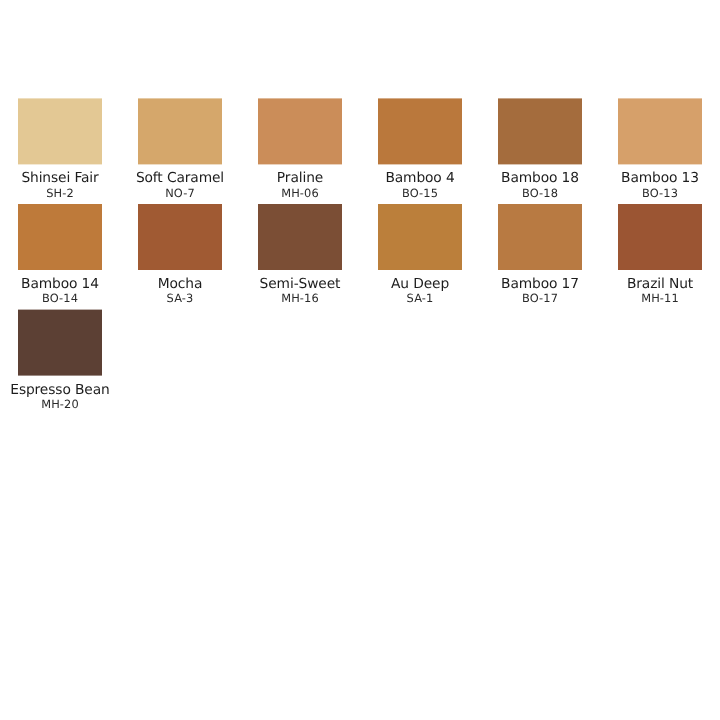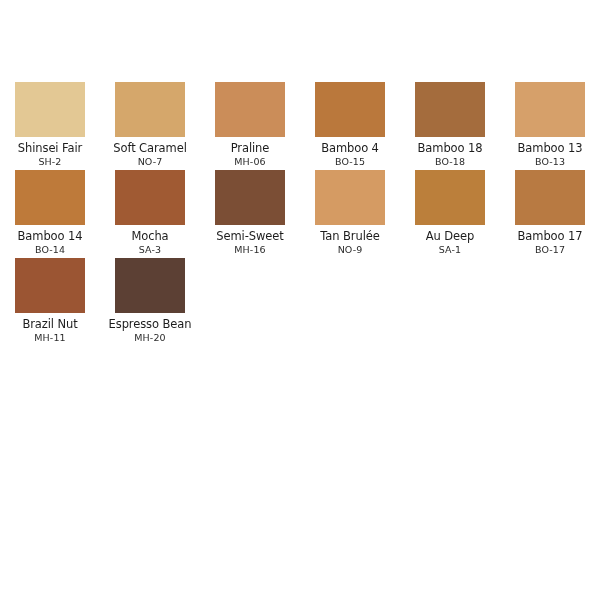--- a/index.html
+++ b/index.html
@@ -108,25 +108,20 @@
         <div class="swatch-chip" style="background-color: rgb(160, 90, 51);"></div>
         <div class="swatch-name">Mocha</div>
         <div class="swatch-code">SA-3</div>
       </div>
       <div class="swatch-cell">
         <div class="swatch-chip" style="background-color: rgb(123, 78, 53);"></div>
         <div class="swatch-name">Semi-Sweet</div>
         <div class="swatch-code">MH-16</div>
       </div>
       <div class="swatch-cell">
-        <div class="swatch-chip" style="background-color: rgb(213, 155, 99);"></div>
-        <div class="swatch-name">Tan Brulée</div>
-        <div class="swatch-code">NO-9</div>
-      </div>
-      <div class="swatch-cell">
         <div class="swatch-chip" style="background-color: rgb(187, 127, 59);"></div>
         <div class="swatch-name">Au Deep</div>
         <div class="swatch-code">SA-1</div>
       </div>
       <div class="swatch-cell">
         <div class="swatch-chip" style="background-color: rgb(184, 122, 66);"></div>
         <div class="swatch-name">Bamboo 17</div>
         <div class="swatch-code">BO-17</div>
       </div>
       <div class="swatch-cell">

